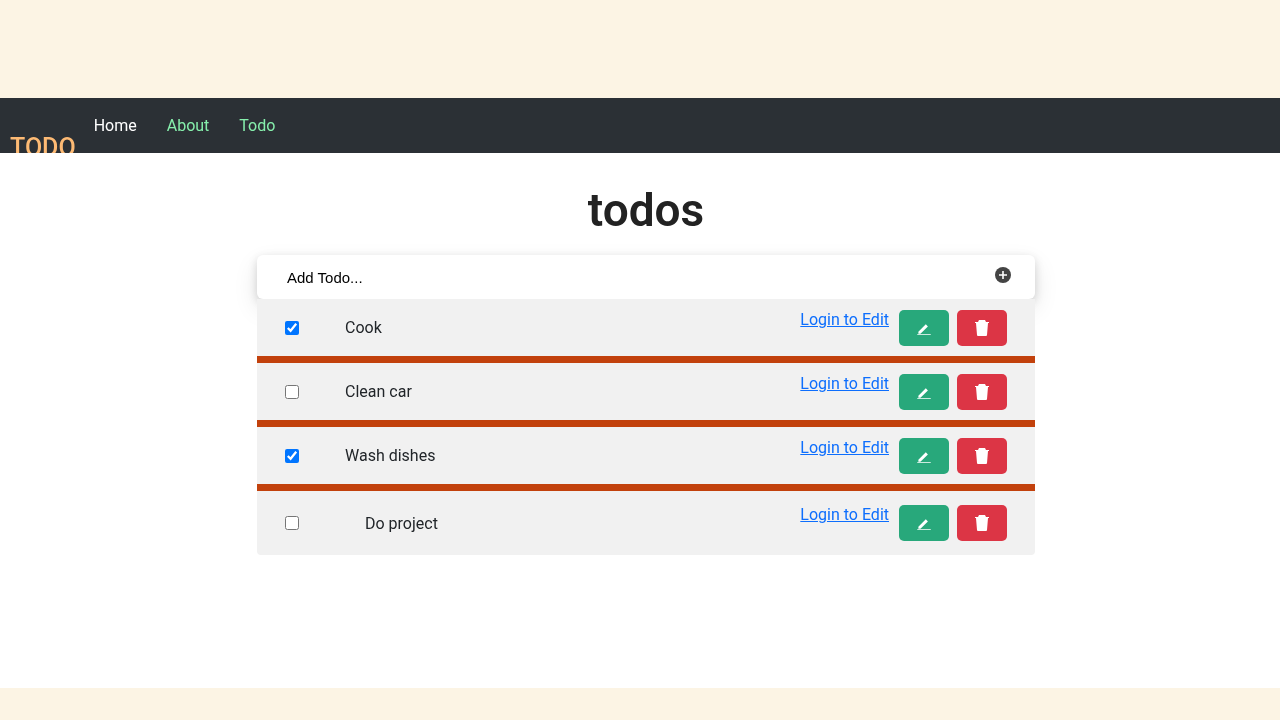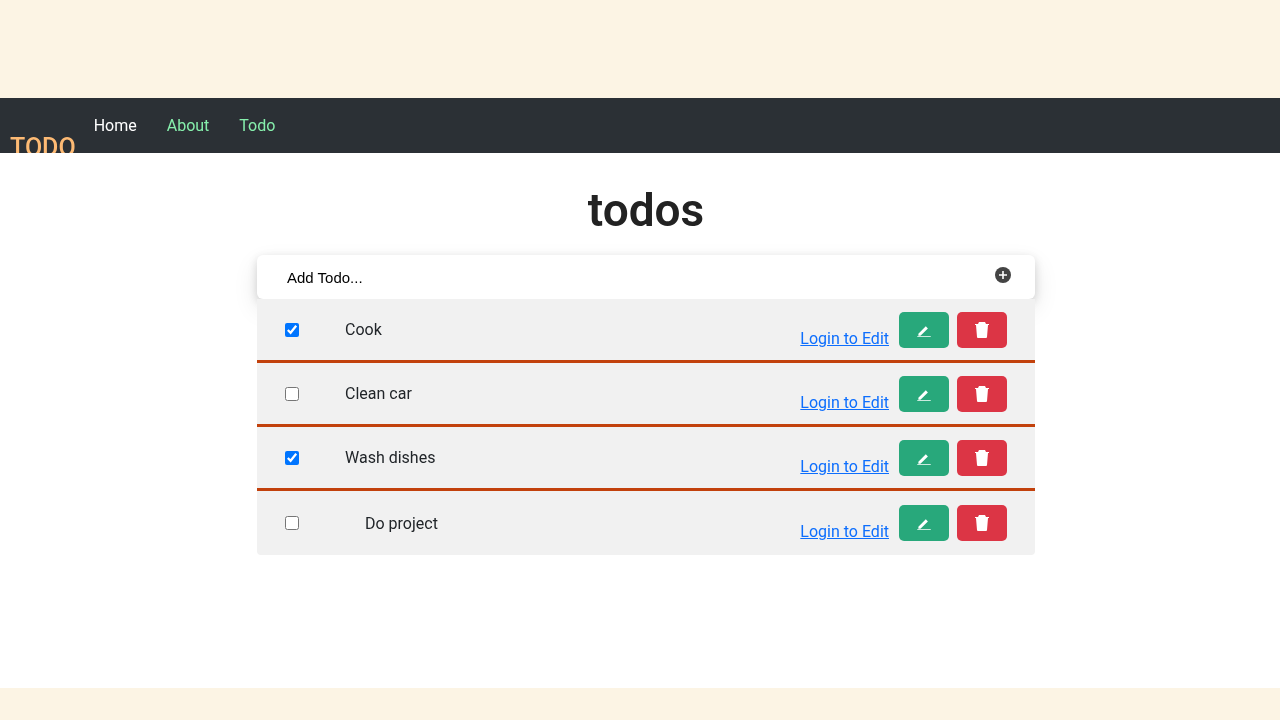--- a/index.html
+++ b/index.html
@@ -96,21 +96,21 @@
     }
     .list {
       background: #f1f1f1;
       border-radius: 0 0 4px 4px;
     }
     .todo-row {
       display: flex;
       align-items: center;
       height: 64px;
       padding: 0 28px;
-      border-bottom: 3px solid #c2410c;
+      border-bottom: 7px solid #c2410c;
     }
     .todo-row:last-child {
       border-bottom: none;
       gap: 20px;
     }
     .check-col {
       width: 60px;
       display: flex;
       align-items: center;
     }
@@ -119,21 +119,21 @@
       height: 14px;
       cursor: pointer;
     }
     .text-col {
       flex: 1;
       font-size: 16px;
       color: #212529;
     }
     .actions-col {
       display: flex;
-      align-items: flex-end;
+      align-items: flex-start;
       gap: 8px;
     }
     .login-link {
       color: #0d6efd;
       text-decoration: underline;
       font-size: 16px;
       cursor: pointer;
       margin-right: 2px;
     }
     .icon-btn {

